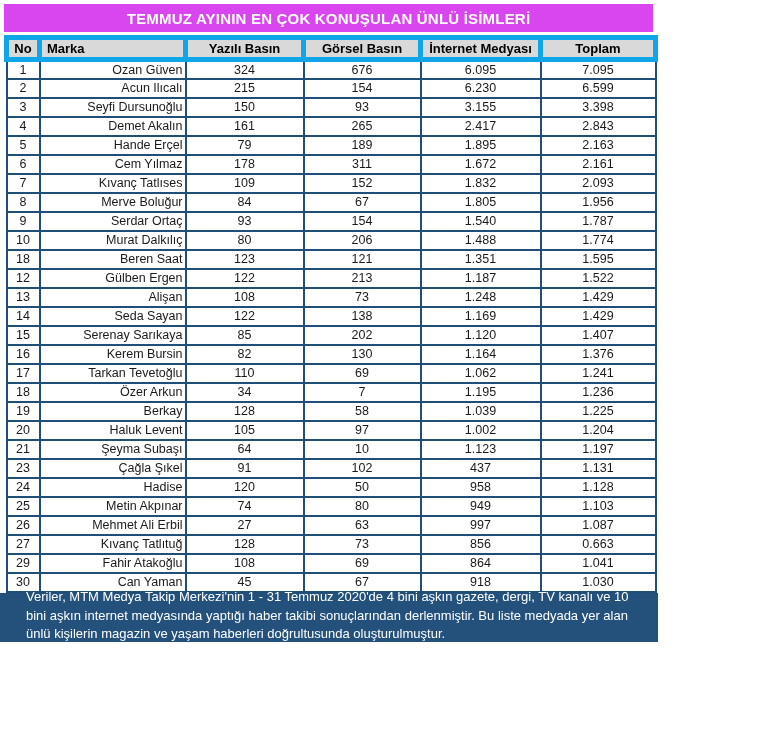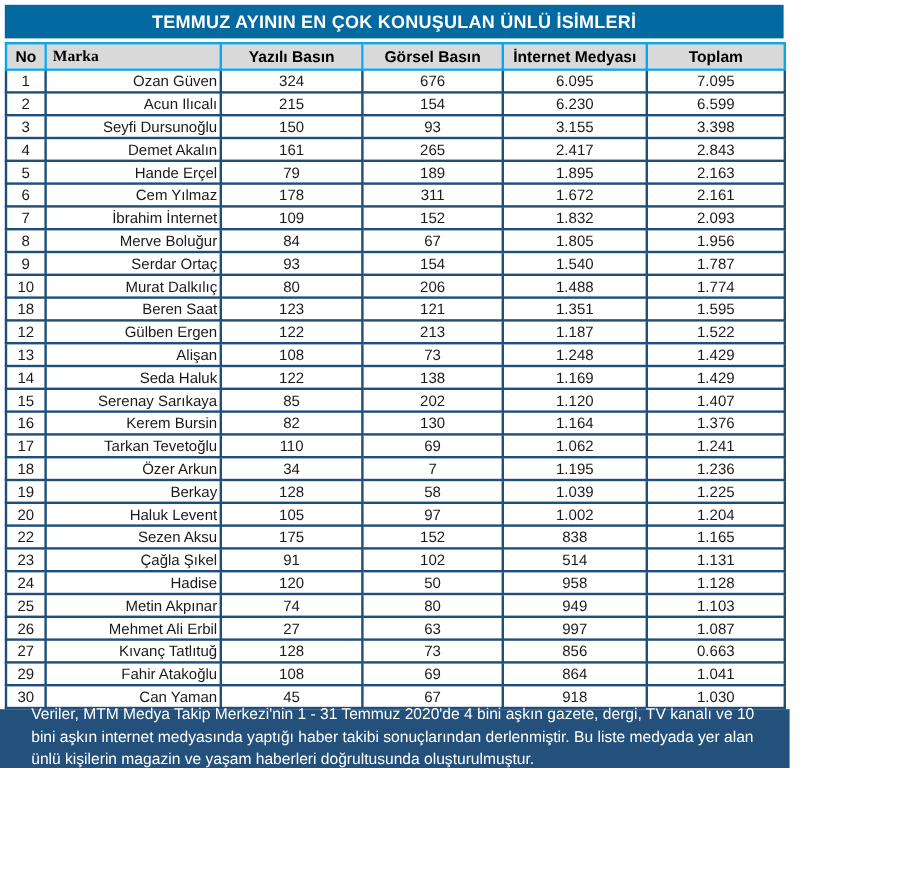--- a/index.html
+++ b/index.html
@@ -6,21 +6,21 @@
   html, body {
     width: 770px; height: 736px;
     background: #ffffff;
     font-family: "Liberation Sans", sans-serif;
     overflow: hidden;
   }
   .page { position: relative; padding: 4px 0 0 4px; width: 770px; height: 736px; }
 
   .titlebar {
     width: 649px; height: 28px;
-    background: #0369a1;
+    background: #d946ef;
     color: #ffffff;
     font-size: 15px; font-weight: bold;
     letter-spacing: 0.2px;
     display: flex; align-items: center; justify-content: center;
     margin-bottom: 3px;
   }
 
   table.celebs {
     width: 649px;
     border-collapse: collapse;
@@ -28,30 +28,30 @@
   }
   table.celebs col.c-no       { width: 33px; }
   table.celebs col.c-marka    { width: 146px; }
   table.celebs col.c-yazili   { width: 118px; }
   table.celebs col.c-gorsel   { width: 117px; }
   table.celebs col.c-internet { width: 120px; }
   table.celebs col.c-toplam   { width: 115px; }
 
   table.celebs th {
     background: #D9D9D9;
-    border: 2px solid #0ea5e9;
+    border: 5px solid #0ea5e9;
     font-size: 13px; font-weight: bold;
     color: #000000;
     height: 22px;
     text-align: center;
     padding: 1px 2px;
     white-space: nowrap;
     overflow: hidden;
   }
-  table.celebs th.left { text-align: left; padding-left: 5px; font-family: Liberation Serif, serif; }
+  table.celebs th.left { text-align: left; padding-left: 5px; }
 
   table.celebs td {
     background: #ffffff;
     border: 2px solid #1F4E79;
     font-size: 12.5px;
     color: #1a1a1a;
     height: 19px;
     text-align: center;
     padding: 0 2px;
     white-space: nowrap;
@@ -141,21 +141,21 @@
         <tr>
           <td>6</td>
           <td class="name">Cem Yılmaz</td>
           <td>178</td>
           <td>311</td>
           <td>1.672</td>
           <td>2.161</td>
         </tr>
         <tr>
           <td>7</td>
-          <td class="name">İbrahim İnternet</td>
+          <td class="name">Kıvanç Tatlıses</td>
           <td>109</td>
           <td>152</td>
           <td>1.832</td>
           <td>2.093</td>
         </tr>
         <tr>
           <td>8</td>
           <td class="name">Merve Boluğur</td>
           <td>84</td>
           <td>67</td>
@@ -197,21 +197,21 @@
         <tr>
           <td>13</td>
           <td class="name">Alişan</td>
           <td>108</td>
           <td>73</td>
           <td>1.248</td>
           <td>1.429</td>
         </tr>
         <tr>
           <td>14</td>
-          <td class="name">Seda Haluk</td>
+          <td class="name">Seda Sayan</td>
           <td>122</td>
           <td>138</td>
           <td>1.169</td>
           <td>1.429</td>
         </tr>
         <tr>
           <td>15</td>
           <td class="name">Serenay Sarıkaya</td>
           <td>85</td>
           <td>202</td>
@@ -252,33 +252,33 @@
         </tr>
         <tr>
           <td>20</td>
           <td class="name">Haluk Levent</td>
           <td>105</td>
           <td>97</td>
           <td>1.002</td>
           <td>1.204</td>
         </tr>
         <tr>
-          <td>22</td>
-          <td class="name">Sezen Aksu</td>
-          <td>175</td>
-          <td>152</td>
-          <td>838</td>
-          <td>1.165</td>
+          <td>21</td>
+          <td class="name">Şeyma Subaşı</td>
+          <td>64</td>
+          <td>10</td>
+          <td>1.123</td>
+          <td>1.197</td>
         </tr>
         <tr>
           <td>23</td>
           <td class="name">Çağla Şıkel</td>
           <td>91</td>
           <td>102</td>
-          <td>514</td>
+          <td>437</td>
           <td>1.131</td>
         </tr>
         <tr>
           <td>24</td>
           <td class="name">Hadise</td>
           <td>120</td>
           <td>50</td>
           <td>958</td>
           <td>1.128</td>
         </tr>

